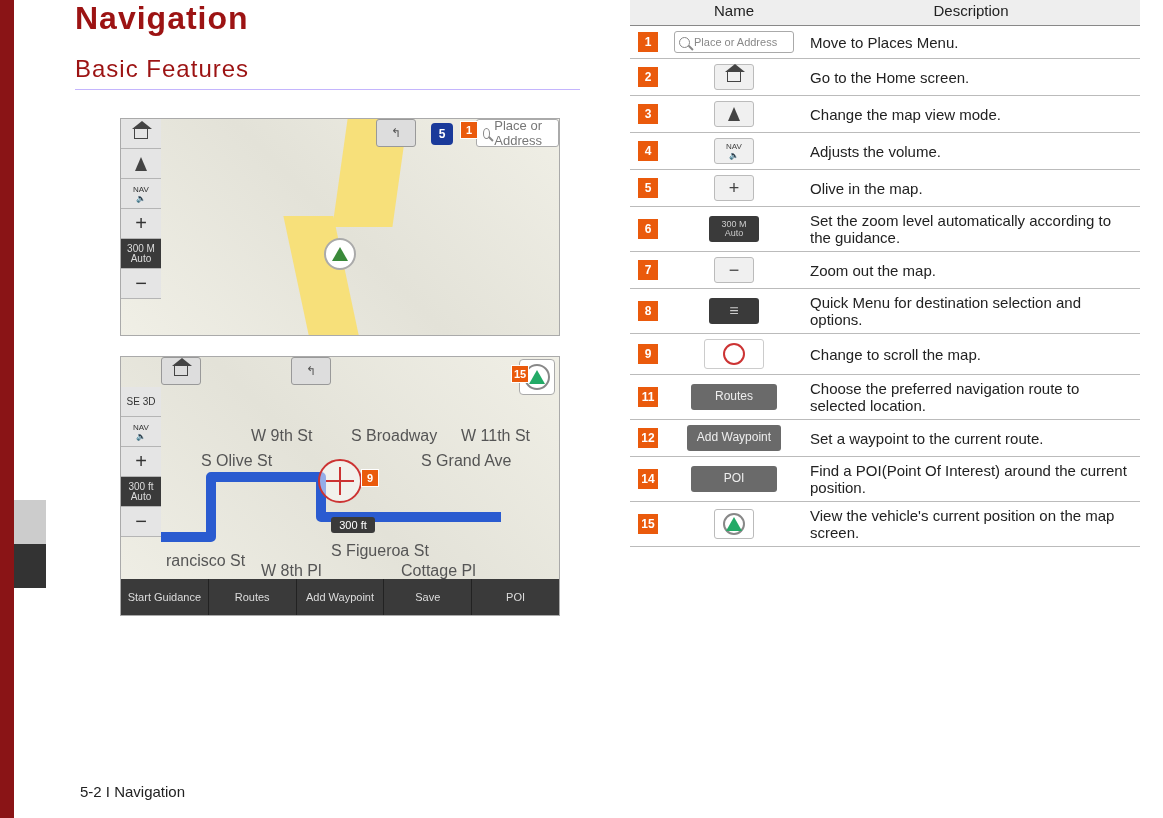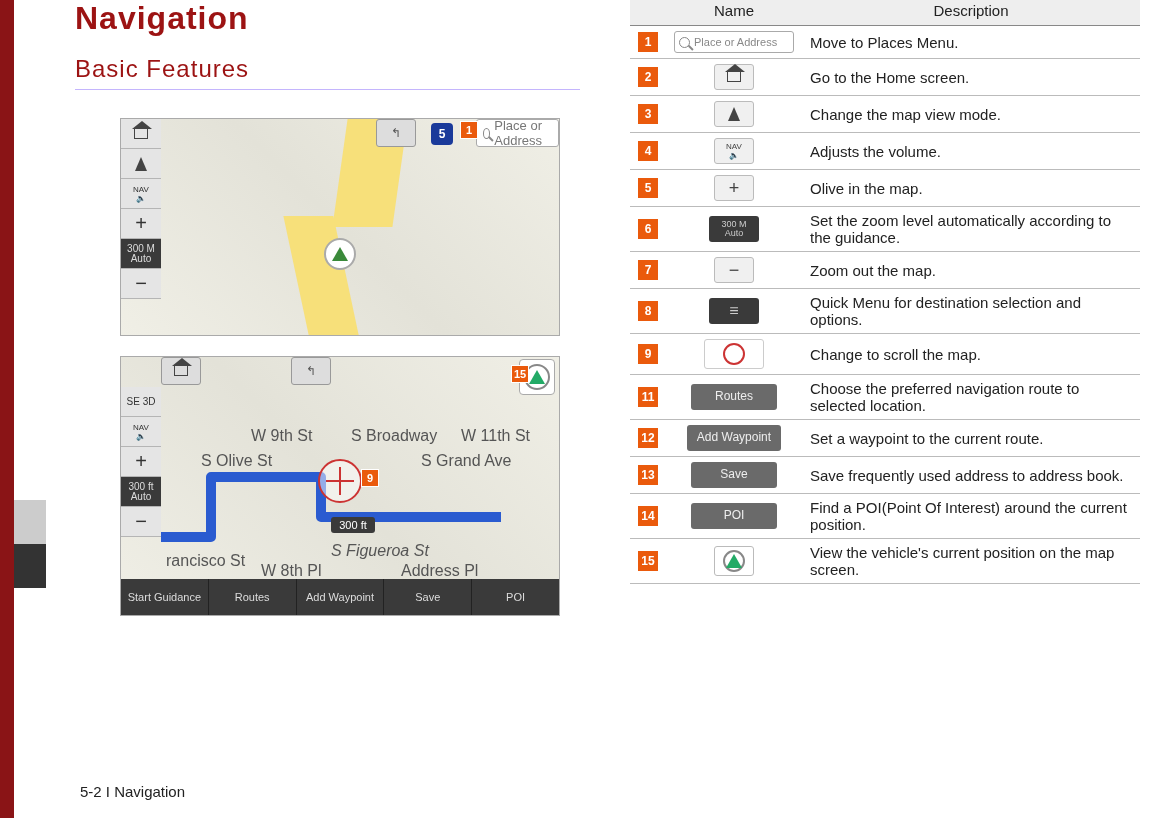--- a/index.html
+++ b/index.html
@@ -291,23 +291,23 @@
               <div class="car-tri" style="border-bottom-color:#2a6;"></div>
             </div>
           </div>
         <div class="scroll-cross"></div>
         <div class="distbub">300 ft</div>
         <span class="street" style="top:70px;left:130px;">W 9th St</span>
         <span class="street" style="top:70px;left:230px;">S Broadway</span>
         <span class="street" style="top:70px;left:340px;">W 11th St</span>
         <span class="street" style="top:95px;left:80px;">S Olive St</span>
         <span class="street" style="top:95px;left:300px;text-align:right;">S Grand Ave</span>
-        <span class="street" style="top:185px;left:210px;font-style:italic;">S Figueroa St</span>
+        <span class="street" style="top:185px;left:210px;">S Figueroa St</span>
         <span class="street" style="top:205px;left:140px;">W 8th Pl</span>
-        <span class="street" style="top:205px;left:280px;">Address Pl</span>
+        <span class="street" style="top:205px;left:280px;">Cottage Pl</span>
         <span class="street" style="top:195px;left:45px;">rancisco St</span>
         <div class="bottombar2">
           <div class="bb2-btn">Start
 Guidance</div>
           <div class="bb2-btn">Routes</div>
           <div class="bb2-btn">Add
 Waypoint</div>
           <div class="bb2-btn">Save</div>
           <div class="bb2-btn">POI</div>
         </div>
@@ -390,25 +390,20 @@
               <td class="iconcell"><span class="ic ic-btn">Routes</span></td>
               <td>Choose the preferred navigation route to selected location.</td>
             </tr>
             <tr>
               <td class="num"><span class="numbox">12</span></td>
               <td class="iconcell"><span class="ic ic-btn">Add
 Waypoint</span></td>
               <td>Set a waypoint to the current route.</td>
             </tr>
             <tr>
-              <td class="num"><span class="numbox">13</span></td>
-              <td class="iconcell"><span class="ic ic-btn">Save</span></td>
-              <td>Save frequently used address to address book.</td>
-            </tr>
-            <tr>
               <td class="num"><span class="numbox">14</span></td>
               <td class="iconcell"><span class="ic ic-btn">POI</span></td>
               <td>Find a POI(Point Of Interest) around the current position.</td>
             </tr>
             <tr>
               <td class="num"><span class="numbox">15</span></td>
               <td class="iconcell"><span class="ic ic-gps">
                   <span class="ring">
                     <span class="car-tri" style="border-bottom-color:#2a6;display:inline-block"></span>
                   </span>

